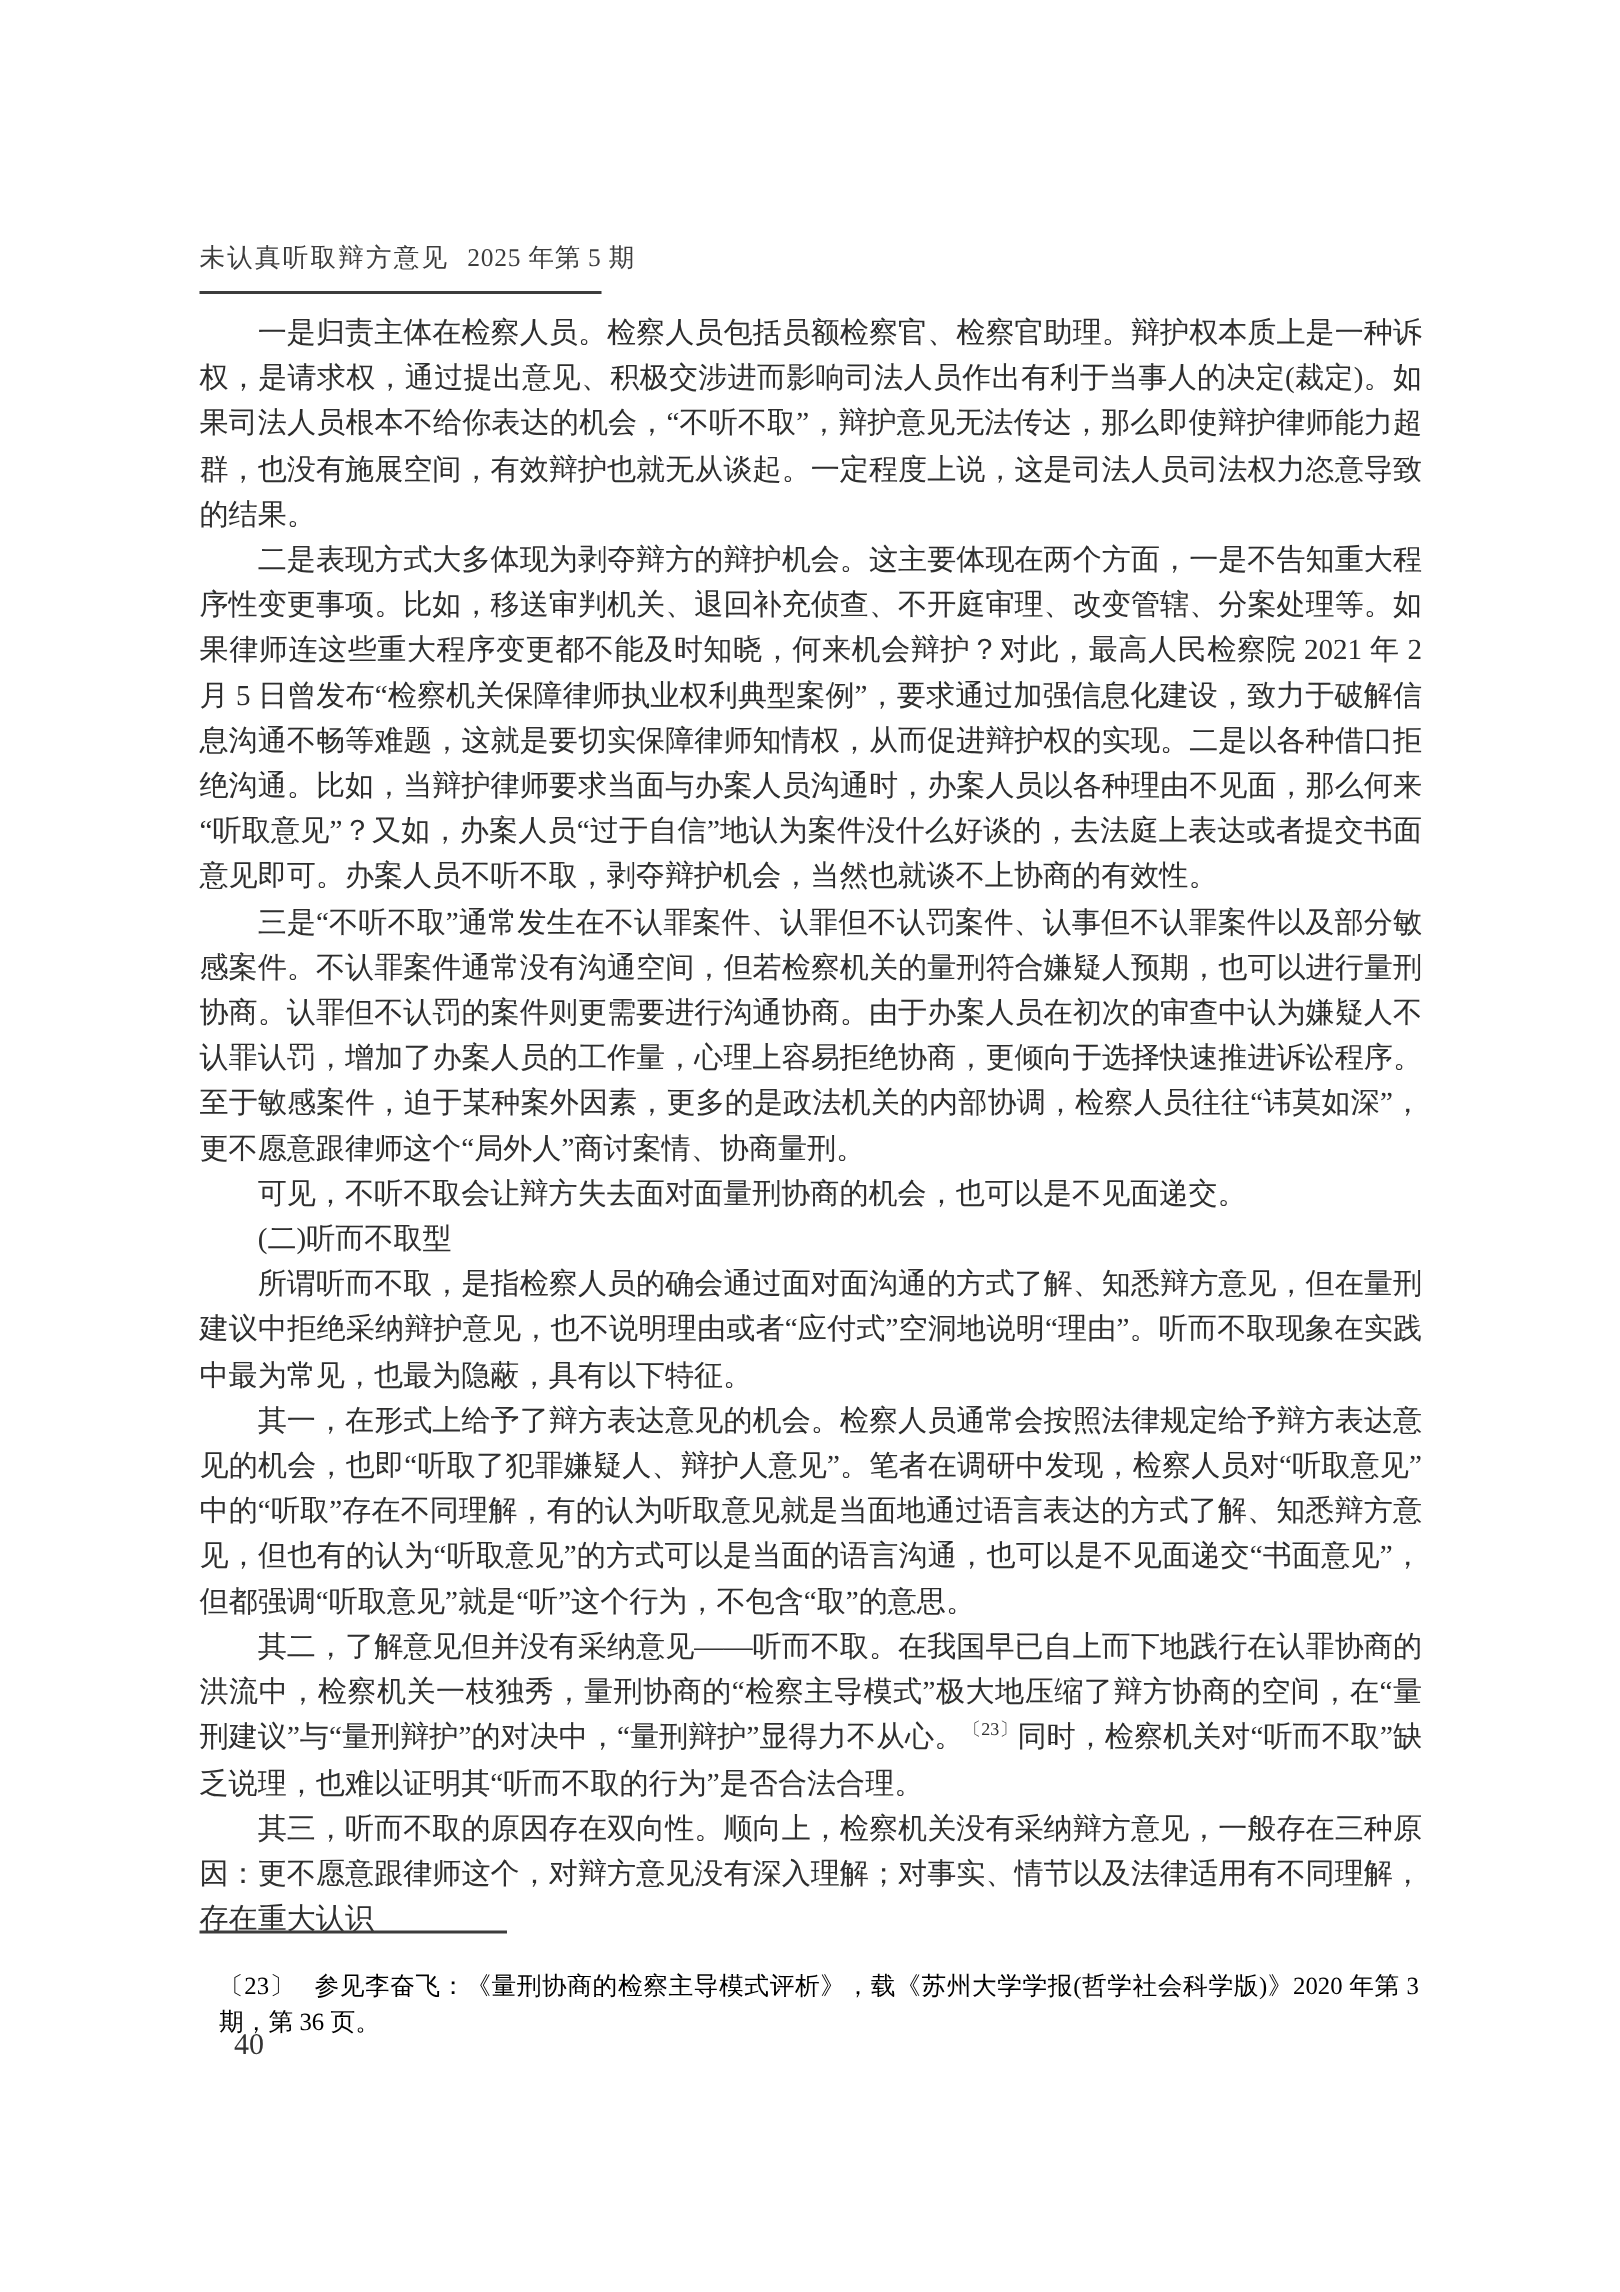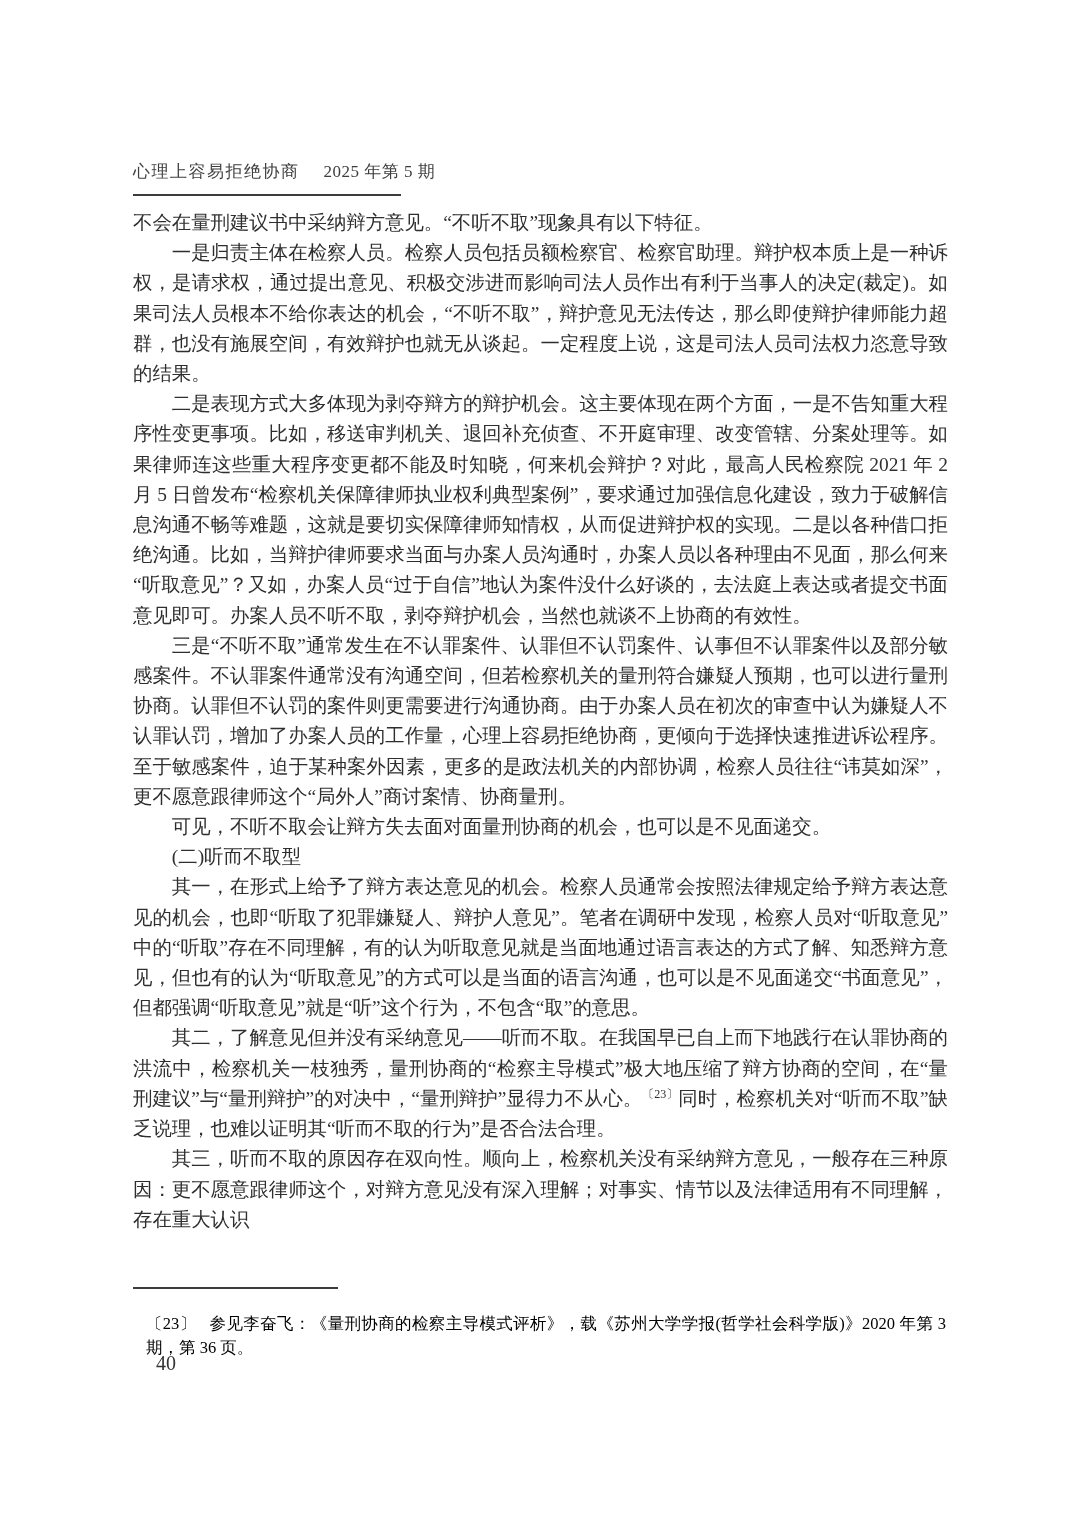--- a/index.html
+++ b/index.html
@@ -16,21 +16,21 @@
     overflow: hidden;
   }
   .running-header {
     position: absolute;
     left: 133px; top: 160px;
     font-size: 17px;
     color: #3d3d3d;
     letter-spacing: 1.5px;
     white-space: nowrap;
   }
-  .running-header .issue { margin-left: 24px; letter-spacing: 0.5px; }
+  .running-header .issue { margin-left: 12px; letter-spacing: 0.5px; }
   .header-rule {
     position: absolute;
     left: 133px; top: 194px;
     width: 268px; height: 2px;
     background: #3c3c3c;
   }
   .body-text {
     position: absolute;
     left: 133px; top: 208px;
     width: 815px;
@@ -69,31 +69,31 @@
     font-size: 20px;
     color: #333333;
   }
 </style>
 </head>
 <body>
 
 <div class="page">
 
   <div class="running-header">
-    <span class="journal">心理上容易拒绝协商</span><span class="issue">2025 年第 5 期</span>
+    <span class="journal">未认真听取辩方意见</span><span class="issue">2025 年第 5 期</span>
   </div>
   <div class="header-rule"></div>
 
   <div class="body-text">
-    <p class="noindent">不会在量刑建议书中采纳辩方意见。“不听不取”现象具有以下特征。</p>
     <p>一是归责主体在检察人员。检察人员包括员额检察官、检察官助理。辩护权本质上是一种诉权，是请求权，通过提出意见、积极交涉进而影响司法人员作出有利于当事人的决定(裁定)。如果司法人员根本不给你表达的机会，“不听不取”，辩护意见无法传达，那么即使辩护律师能力超群，也没有施展空间，有效辩护也就无从谈起。一定程度上说，这是司法人员司法权力恣意导致的结果。</p>
     <p>二是表现方式大多体现为剥夺辩方的辩护机会。这主要体现在两个方面，一是不告知重大程序性变更事项。比如，移送审判机关、退回补充侦查、不开庭审理、改变管辖、分案处理等。如果律师连这些重大程序变更都不能及时知晓，何来机会辩护？对此，最高人民检察院 2021 年 2 月 5 日曾发布“检察机关保障律师执业权利典型案例”，要求通过加强信息化建设，致力于破解信息沟通不畅等难题，这就是要切实保障律师知情权，从而促进辩护权的实现。二是以各种借口拒绝沟通。比如，当辩护律师要求当面与办案人员沟通时，办案人员以各种理由不见面，那么何来“听取意见”？又如，办案人员“过于自信”地认为案件没什么好谈的，去法庭上表达或者提交书面意见即可。办案人员不听不取，剥夺辩护机会，当然也就谈不上协商的有效性。</p>
     <p>三是“不听不取”通常发生在不认罪案件、认罪但不认罚案件、认事但不认罪案件以及部分敏感案件。不认罪案件通常没有沟通空间，但若检察机关的量刑符合嫌疑人预期，也可以进行量刑协商。认罪但不认罚的案件则更需要进行沟通协商。由于办案人员在初次的审查中认为嫌疑人不认罪认罚，增加了办案人员的工作量，心理上容易拒绝协商，更倾向于选择快速推进诉讼程序。至于敏感案件，迫于某种案外因素，更多的是政法机关的内部协调，检察人员往往“讳莫如深”，更不愿意跟律师这个“局外人”商讨案情、协商量刑。</p>
     <p>可见，不听不取会让辩方失去面对面量刑协商的机会，也可以是不见面递交。</p>
     <p>(二)听而不取型</p>
+    <p>所谓听而不取，是指检察人员的确会通过面对面沟通的方式了解、知悉辩方意见，但在量刑建议中拒绝采纳辩护意见，也不说明理由或者“应付式”空洞地说明“理由”。听而不取现象在实践中最为常见，也最为隐蔽，具有以下特征。</p>
     <p>其一，在形式上给予了辩方表达意见的机会。检察人员通常会按照法律规定给予辩方表达意见的机会，也即“听取了犯罪嫌疑人、辩护人意见”。笔者在调研中发现，检察人员对“听取意见”中的“听取”存在不同理解，有的认为听取意见就是当面地通过语言表达的方式了解、知悉辩方意见，但也有的认为“听取意见”的方式可以是当面的语言沟通，也可以是不见面递交“书面意见”，但都强调“听取意见”就是“听”这个行为，不包含“取”的意思。</p>
     <p><span>其二，了解意见但并没有采纳意见——听而不取。在我国早已自上而下地践行在认罪协商的洪流中，检察机关一枝独秀，量刑协商的“检察主导模式”极大地压缩了辩方协商的空间，在“量刑建议”与“量刑辩护”的对决中，“量刑辩护”显得力不从心。</span><sup class="fnref">〔23〕</sup><span>同时，检察机关对“听而不取”缺乏说理，也难以证明其“听而不取的行为”是否合法合理。</span></p>
     <p>其三，听而不取的原因存在双向性。顺向上，检察机关没有采纳辩方意见，一般存在三种原因：更不愿意跟律师这个，对辩方意见没有深入理解；对事实、情节以及法律适用有不同理解，存在重大认识</p>
   </div>
 
   <div class="footnote-rule"></div>
 
   <div class="footnote">
     <span class="marker">〔23〕</span><span>参见李奋飞：《量刑协商的检察主导模式评析》，载《苏州大学学报(哲学社会科学版)》2020 年第 3 期，第 36 页。</span>
   </div>

